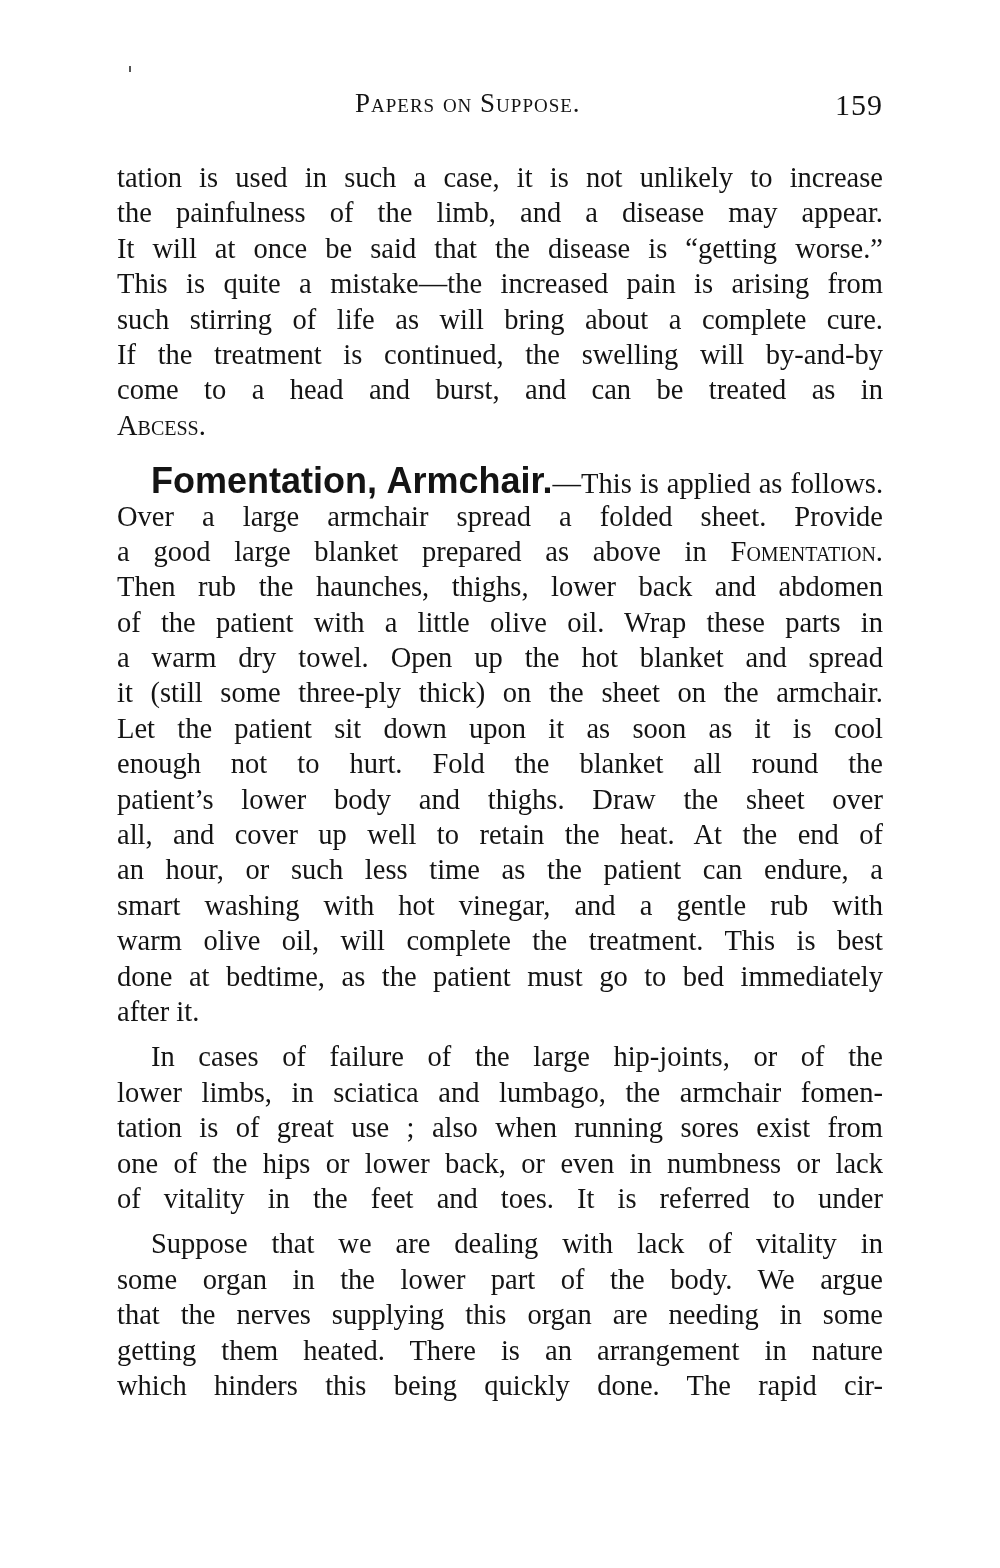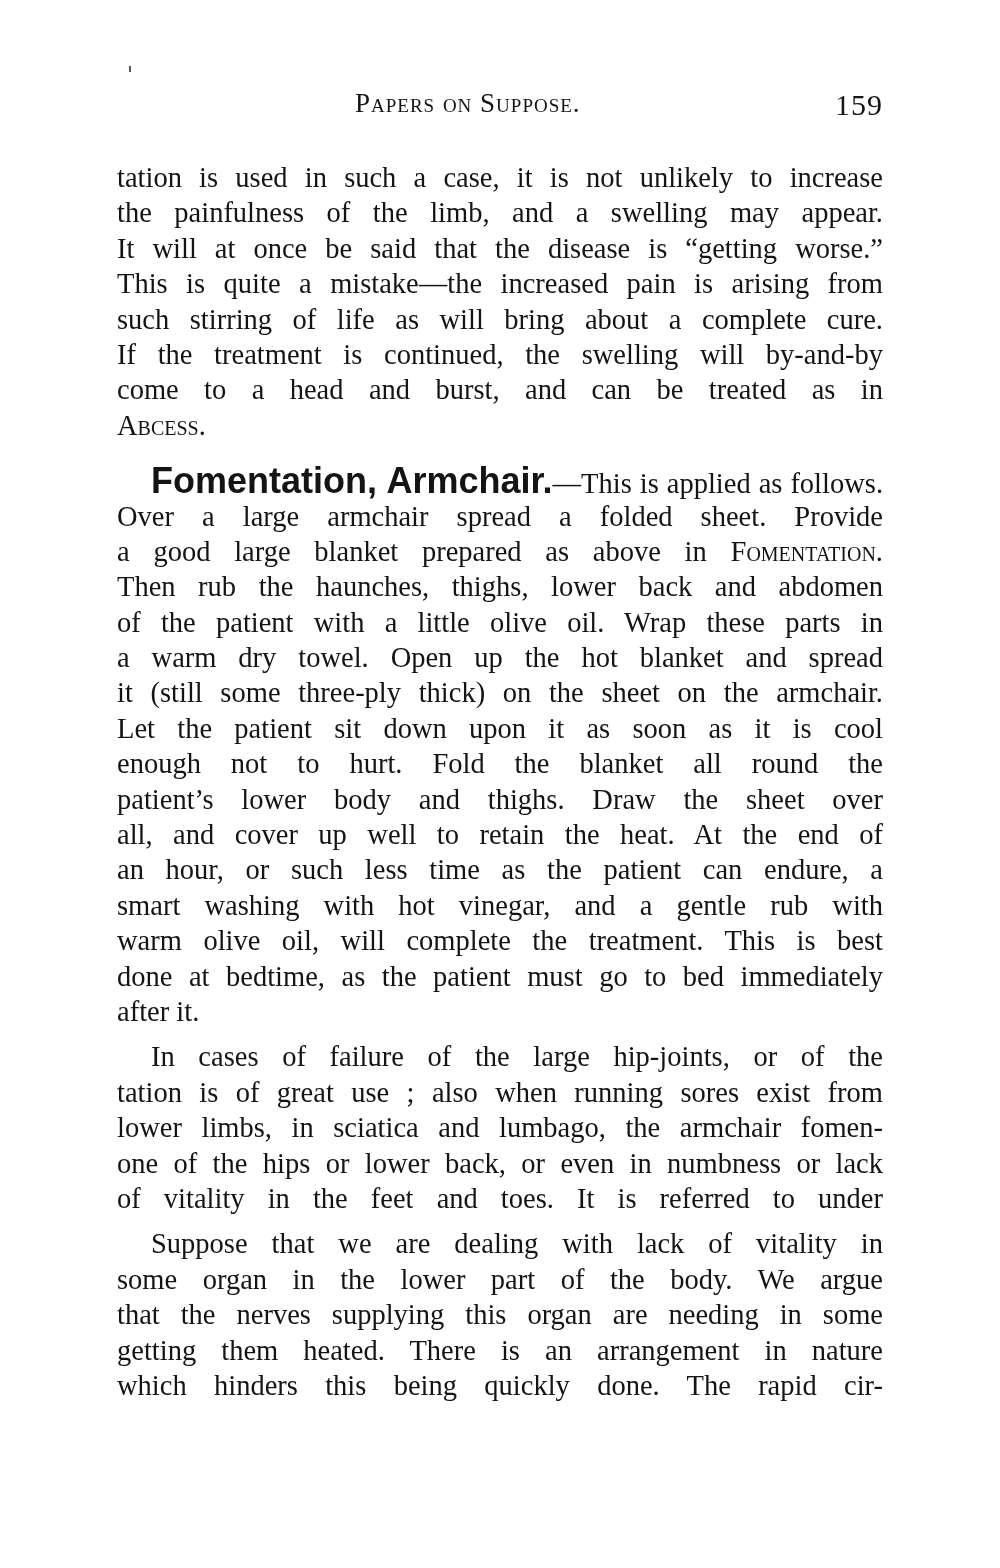--- a/index.html
+++ b/index.html
@@ -30,21 +30,21 @@
 
 <div class="running-head">
   <span class="running-title">Papers on Suppose.</span>
   <span class="page-number">159</span>
 </div>
 
 <div class="body-text">
 
   <p class="para">
     <span class="line">tation is used in such a case, it is not unlikely to increase</span>
-    <span class="line">the painfulness of the limb, and a swelling may appear.</span>
+    <span class="line">the painfulness of the limb, and a disease may appear.</span>
     <span class="line">It will at once be said that the disease is “getting worse.”</span>
     <span class="line">This is quite a mistake—the increased pain is arising from</span>
     <span class="line">such stirring of life as will bring about a complete cure.</span>
     <span class="line">If the treatment is continued, the swelling will by-and-by</span>
     <span class="line">come to a head and burst, and can be treated as in</span>
     <span class="line last sc">Abcess.</span>
   </p>
 
   <p class="para gap">
     <span class="line indent"><span class="heading-run">Fomentation, Armchair.</span><span>—This is applied as follows.</span></span>
@@ -60,22 +60,22 @@
     <span class="line">all, and cover up well to retain the heat. At the end of</span>
     <span class="line">an hour, or such less time as the patient can endure, a</span>
     <span class="line">smart washing with hot vinegar, and a gentle rub with</span>
     <span class="line">warm olive oil, will complete the treatment. This is best</span>
     <span class="line">done at bedtime, as the patient must go to bed immediately</span>
     <span class="line last">after it.</span>
   </p>
 
   <p class="para">
     <span class="line indent">In cases of failure of the large hip-joints, or of the</span>
+    <span class="line">lower limbs, in sciatica and lumbago, the armchair fomen-</span>
     <span class="line">tation is of great use ; also when running sores exist from</span>
-    <span class="line">lower limbs, in sciatica and lumbago, the armchair fomen-</span>
     <span class="line">one of the hips or lower back, or even in numbness or lack</span>
     <span class="line">of vitality in the feet and toes. It is referred to under</span>
   </p>
 
   <p class="para">
     <span class="line indent">Suppose that we are dealing with lack of vitality in</span>
     <span class="line">some organ in the lower part of the body. We argue</span>
     <span class="line">that the nerves supplying this organ are needing in some</span>
     <span class="line">getting them heated. There is an arrangement in nature</span>
     <span class="line">which hinders this being quickly done. The rapid cir-</span>

